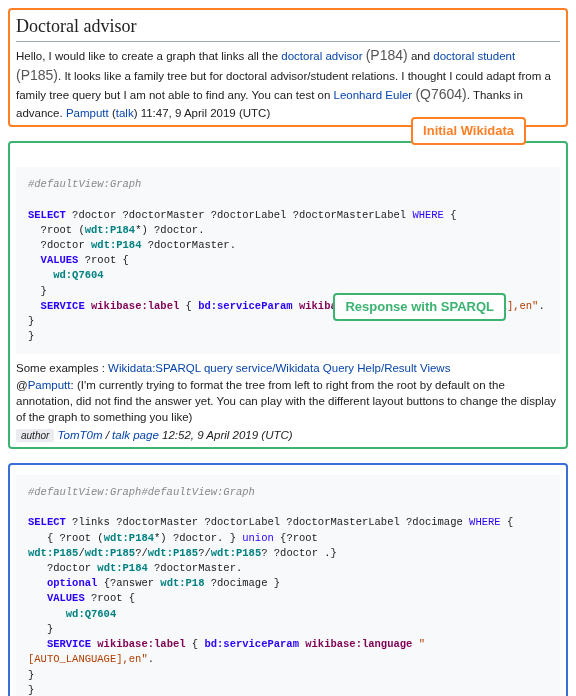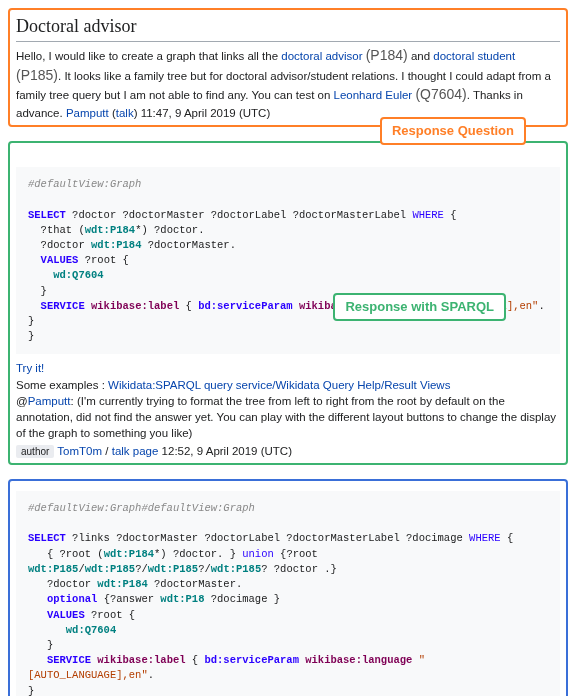--- a/index.html
+++ b/index.html
@@ -73,40 +73,39 @@
   }
 </style>
 </head>
 <body>
 
 <div class="annotation-box box-orange">
   <h2>Doctoral advisor</h2>
   <div>
     <span>Hello, I would like to create a graph that links all the </span><a class="link">doctoral advisor</a> <span class="paren">(P184)</span><span> and </span><a class="link">doctoral student</a> <span class="paren">(P185)</span><span>. It looks like a family tree but for doctoral advisor/student relations. I thought I could adapt from a family tree query but I am not able to find any. You can test on </span><a class="link">Leonhard Euler</a> <span class="paren">(Q7604)</span><span>. Thanks in advance. </span><a class="link">Pamputt</a> (<a class="link">talk</a>) <span>11:47, 9 April 2019 (UTC)</span>
   </div>
-  <div class="label-tag label-orange">Response Question</div>
+  <div class="label-tag label-orange">Initial Wikidata</div>
 </div>
 
 <div class="annotation-box box-green" style="padding-top:18px;">
   <div class="codeblock"><span class="comment">#defaultView:Graph</span>
 
 <span class="kw-select">SELECT</span><span> ?doctor ?doctorMaster ?doctorLabel ?doctorMasterLabel </span><span class="kw-where">WHERE</span><span> {</span>
-<span>  ?that (</span><span class="prefix">wdt:P184</span><span>*) ?doctor.</span>
+<span>  ?root (</span><span class="prefix">wdt:P184</span><span>*) ?doctor.</span>
 <span>  ?doctor </span><span class="prefix">wdt:P184</span><span> ?doctorMaster.</span>
 <span>  </span><span class="kw-values">VALUES</span><span> ?root {</span>
 <span>    </span><span class="prefix">wd:Q7604</span>
 <span>  }</span>
 <span>  </span><span class="kw-service">SERVICE</span><span class="kw-wbase"> wikibase:label</span><span> { </span><span class="kw-bd">bd:serviceParam</span><span class="kw-wbase"> wikibase:language</span><span class="string"> "[AUTO_LANGUAGE],en"</span><span>. }</span>
 <span>}</span></div>
-  <div><a class="link">Try it!</a></div>
   <div><span>Some examples : </span><a class="link">Wikidata:SPARQL query service/Wikidata Query Help/Result Views</a></div>
   <div>
     <span>@</span><a class="link">Pamputt</a><span>: (I'm currently trying to format the tree from left to right from the root by default on the annotation, did not find the answer yet. You can play with the different layout buttons to change the display of the graph to something you like)</span>
   </div>
-  <div style="margin-top:2px;">
+  <div style="margin-top:2px;font-style:italic;">
     <span class="author-badge">author</span>
     <a class="link">TomT0m</a><span> / </span><a class="link">talk</a> <a class="link">page</a> <span>12:52, 9 April 2019 (UTC)</span>
   </div>
   <div class="label-tag label-green">Response with SPARQL</div>
 </div>
 
 <div class="annotation-box box-blue">
   <div class="codeblock"><span class="comment">#defaultView:Graph#defaultView:Graph</span>
 
 <span class="kw-select">SELECT</span><span> ?links ?doctorMaster ?doctorLabel ?doctorMasterLabel ?docimage </span><span class="kw-where">WHERE</span><span> {</span>

